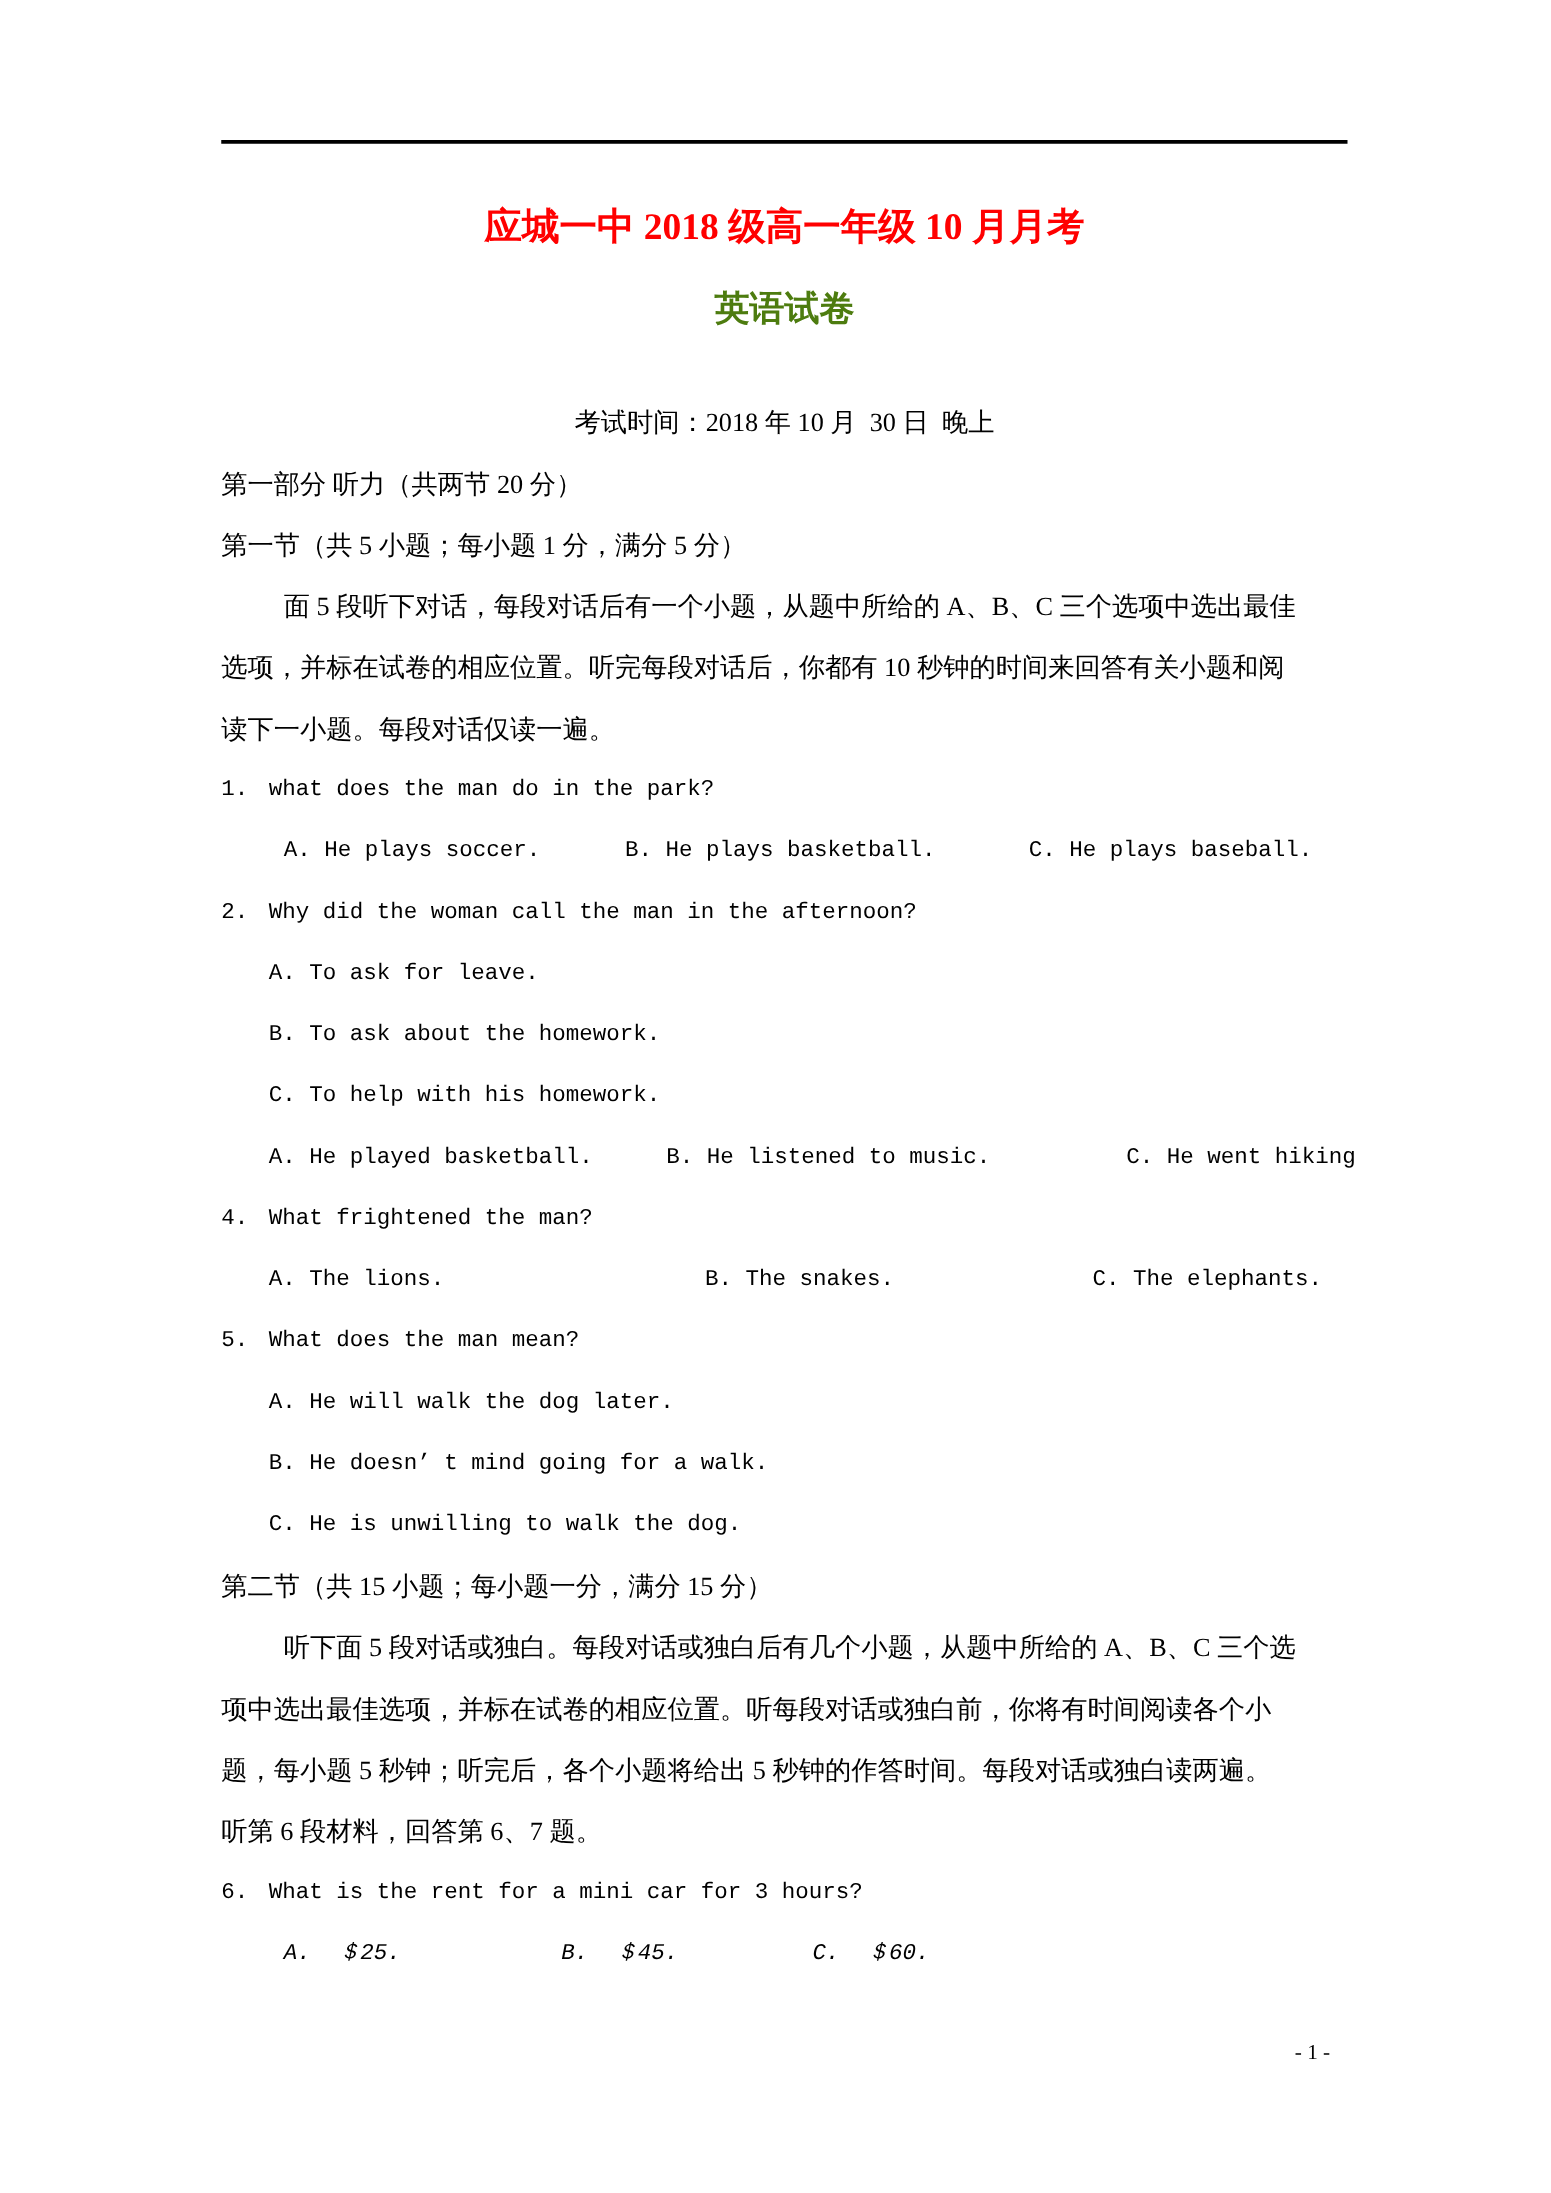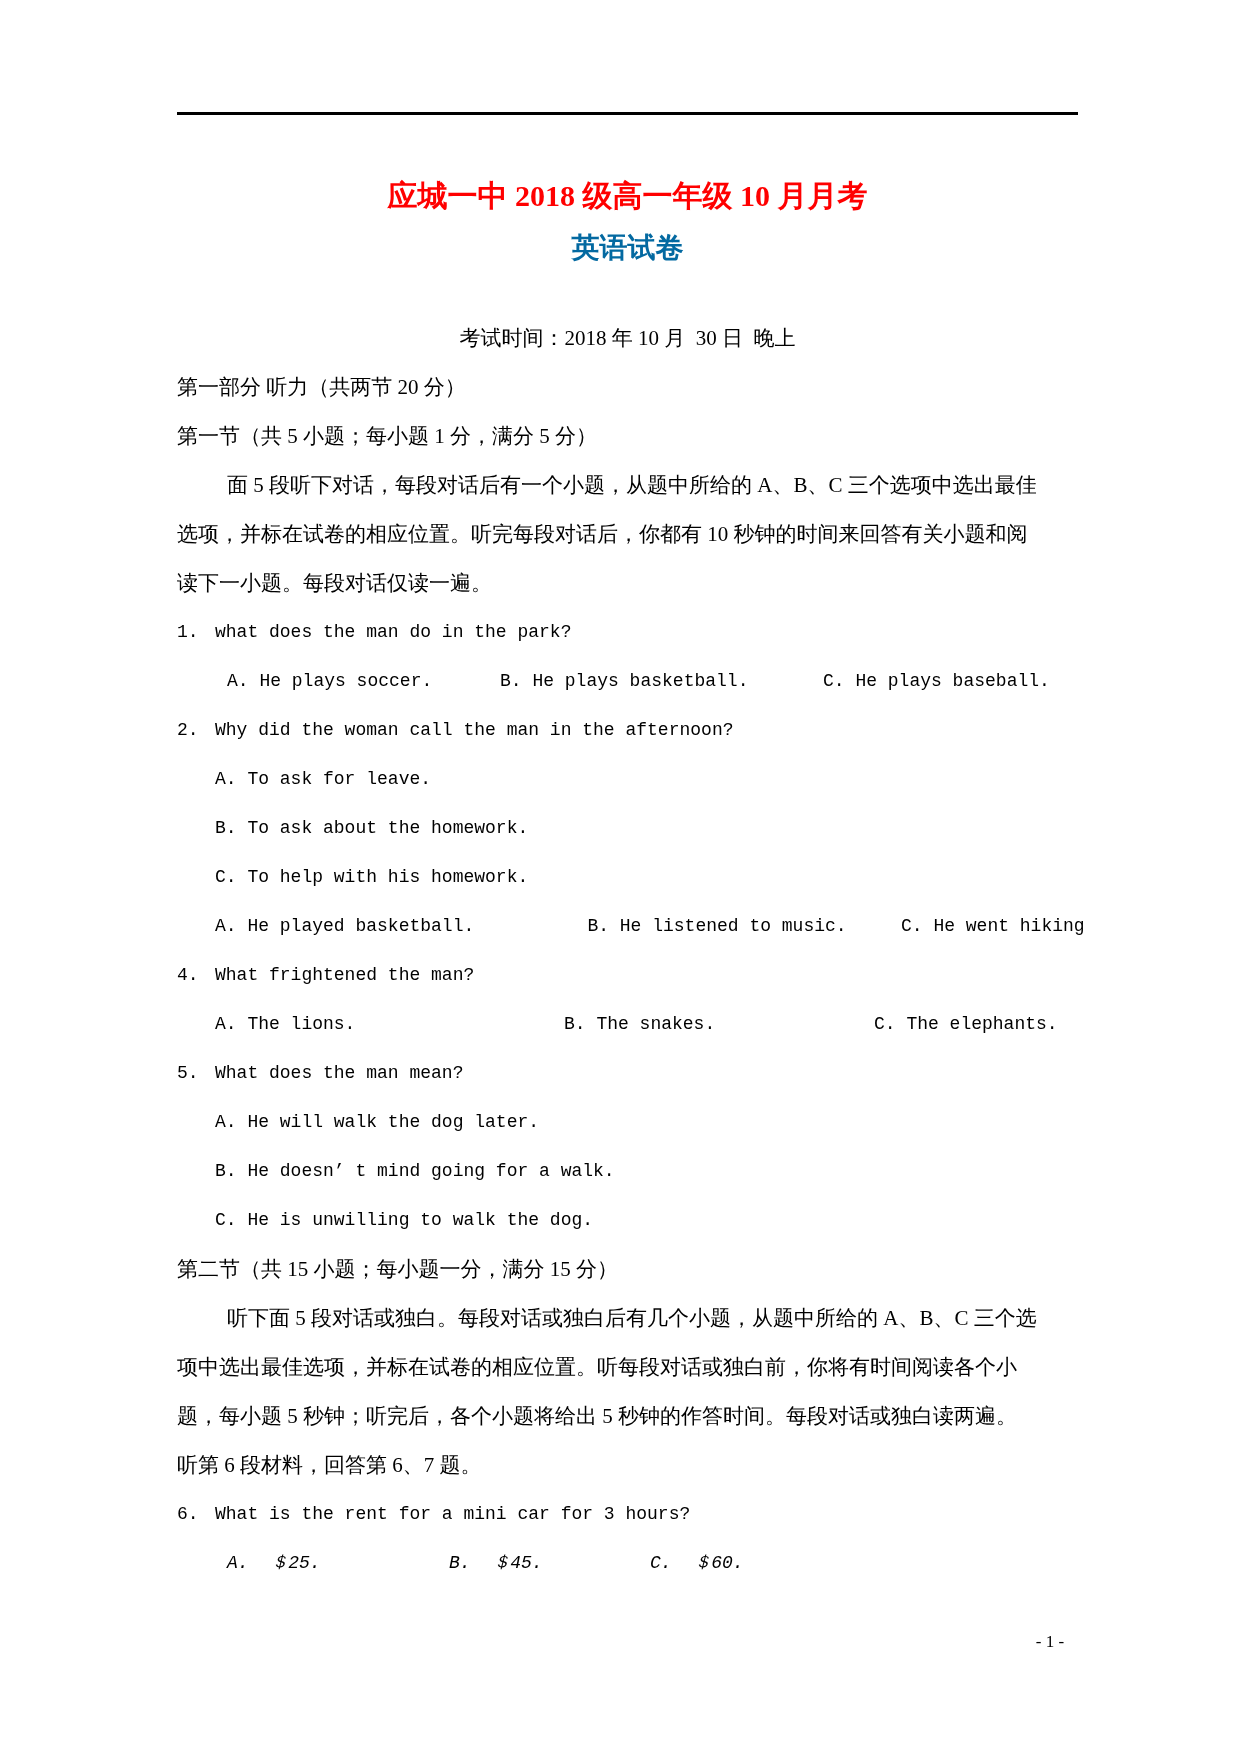--- a/index.html
+++ b/index.html
@@ -16,41 +16,41 @@
     position: absolute;
     left: 177px;
     top: 112px;
     width: 901px;
     height: 0;
     border-top: 3px solid #000000;
   }
   .doc-title {
     position: absolute;
     left: 177px;
-    top: 171px;
+    top: 157px;
     width: 901px;
     height: 49px;
     line-height: 49px;
     text-align: center;
     font-size: 30px;
     font-weight: bold;
     color: #ff0000;
     white-space: pre;
   }
   .doc-subtitle {
     position: absolute;
     left: 177px;
     top: 223px;
     width: 901px;
     height: 49px;
     line-height: 49px;
     text-align: center;
     font-size: 28px;
     font-weight: bold;
-    color: #0369a1;
+    color: #4d7c0f;
     white-space: pre;
   }
   .content {
     position: absolute;
     left: 177px;
     top: 314px;
     width: 901px;
   }
   .line {
     height: 49px;
@@ -60,21 +60,21 @@
   .zh { font-size: 21px; font-family: "Liberation Serif", "DejaVu Serif", serif; }
   .en { font-size: 18px; font-family: "Liberation Mono", "DejaVu Sans Mono", monospace; }
   .center { text-align: center; }
   .indent2 { padding-left: 50px; }
   .opt { padding-left: 38px; }
   .opt6 { padding-left: 50px; font-style: italic; }
   .qnum { display: inline-block; width: 38px; }
   .row-q1 .c1 { display: inline-block; width: 273px; margin-left: 12px; }
   .row-q1 .c2 { display: inline-block; width: 323px; }
   .row-q3 .c1 { display: inline-block; width: 318px; }
-  .row-q3 .c2 { display: inline-block; width: 368px; text-align: center; }
+  .row-q3 .c2 { display: inline-block; width: 368px; }
   .row-q4 .c1 { display: inline-block; width: 318px; }
   .row-q4 .c2 { display: inline-block; width: 310px; margin-left: 31px; }
   .row-q6 .c1 { display: inline-block; width: 222px; }
   .row-q6 .c2 { display: inline-block; width: 201px; }
   .page-number {
     position: absolute;
     left: 1000px;
     top: 1630px;
     width: 100px;
     height: 24px;

